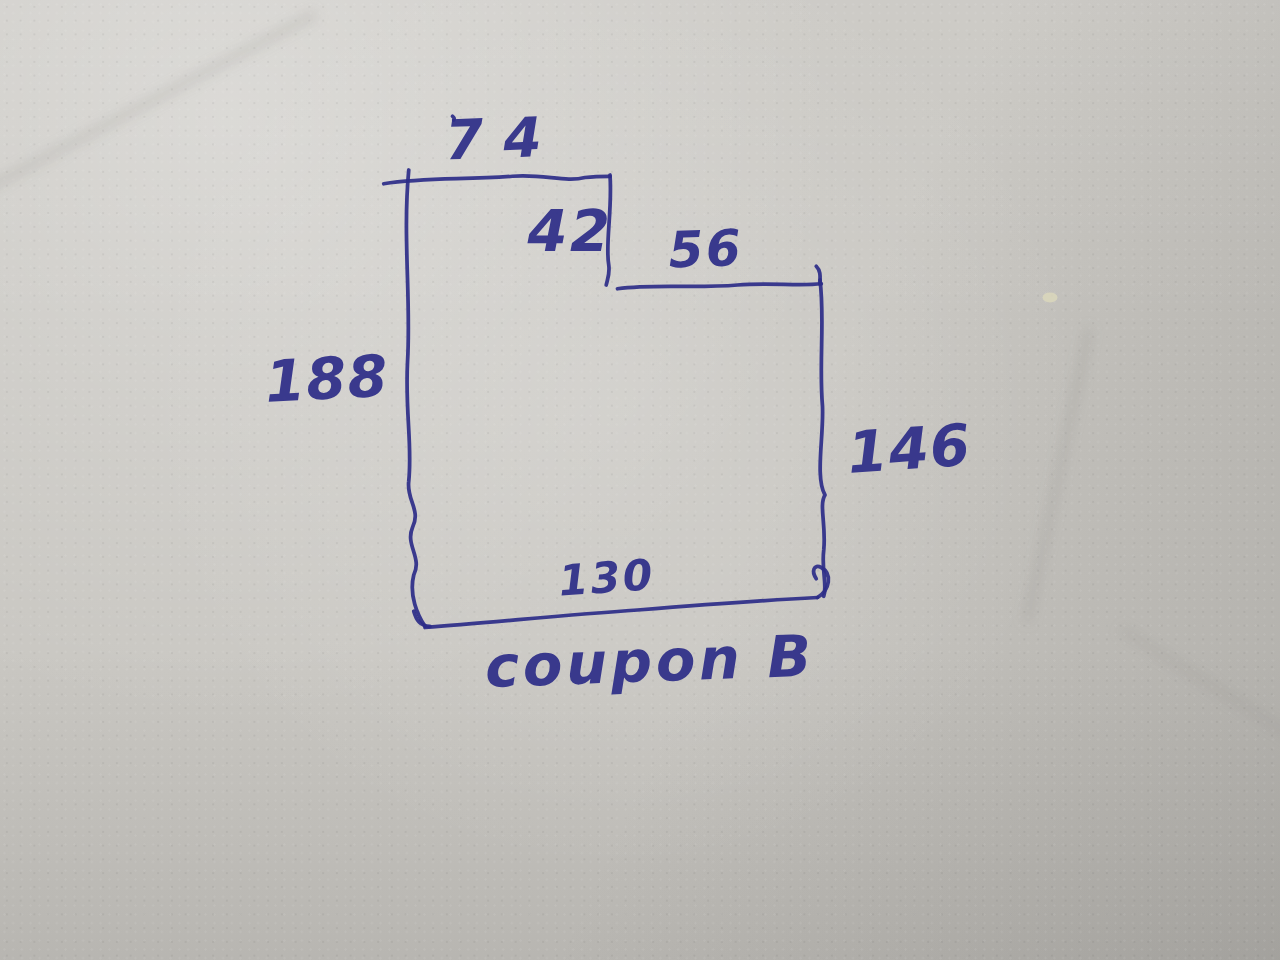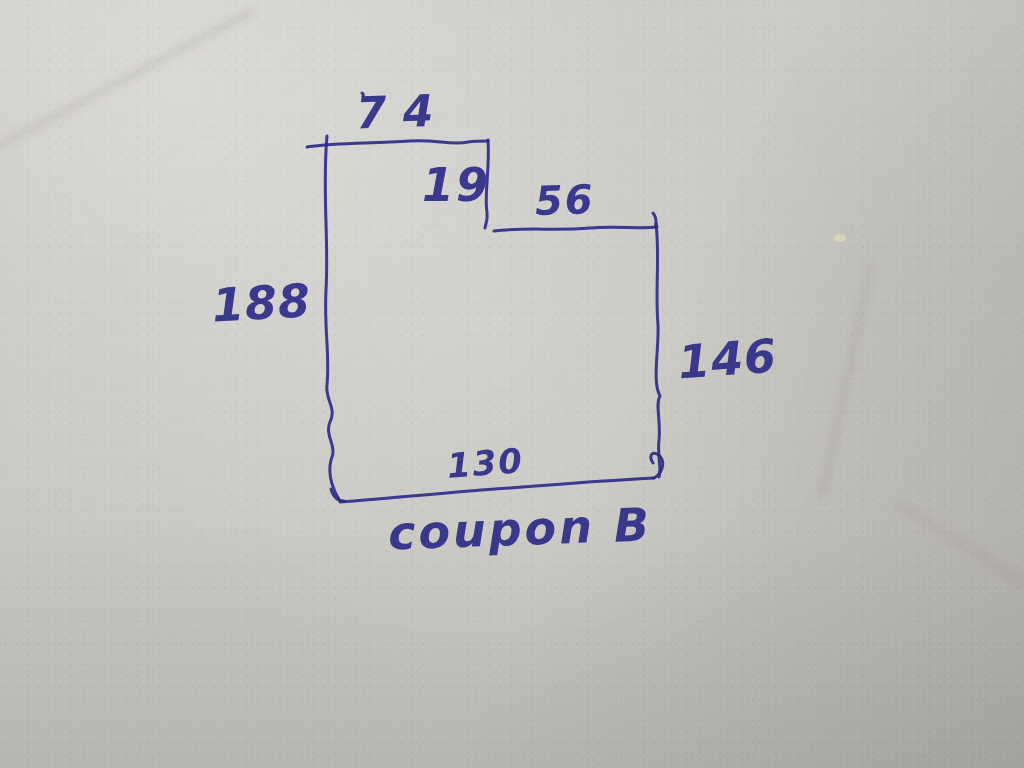--- a/index.html
+++ b/index.html
@@ -136,20 +136,20 @@
     <path d="M 654,478
          C 664,472 666,459 657,454
          C 651,451 649,457 653,463"></path>
 
     <path d="M 331,489 C 333,496 336,501 344,501"></path>
 
     <path d="M 362,93 C 363,94 364,95 363,96"></path>
   </svg>
 
   <div class="dim-label lbl-74">74</div>
-  <div class="dim-label lbl-42">19</div>
+  <div class="dim-label lbl-42">42</div>
   <div class="dim-label lbl-56">56</div>
   <div class="dim-label lbl-188">188</div>
   <div class="dim-label lbl-146">146</div>
   <div class="dim-label lbl-130">130</div>
   <div class="dim-label lbl-caption">coupon B</div>
 
 </div>
 
 </body></html>

